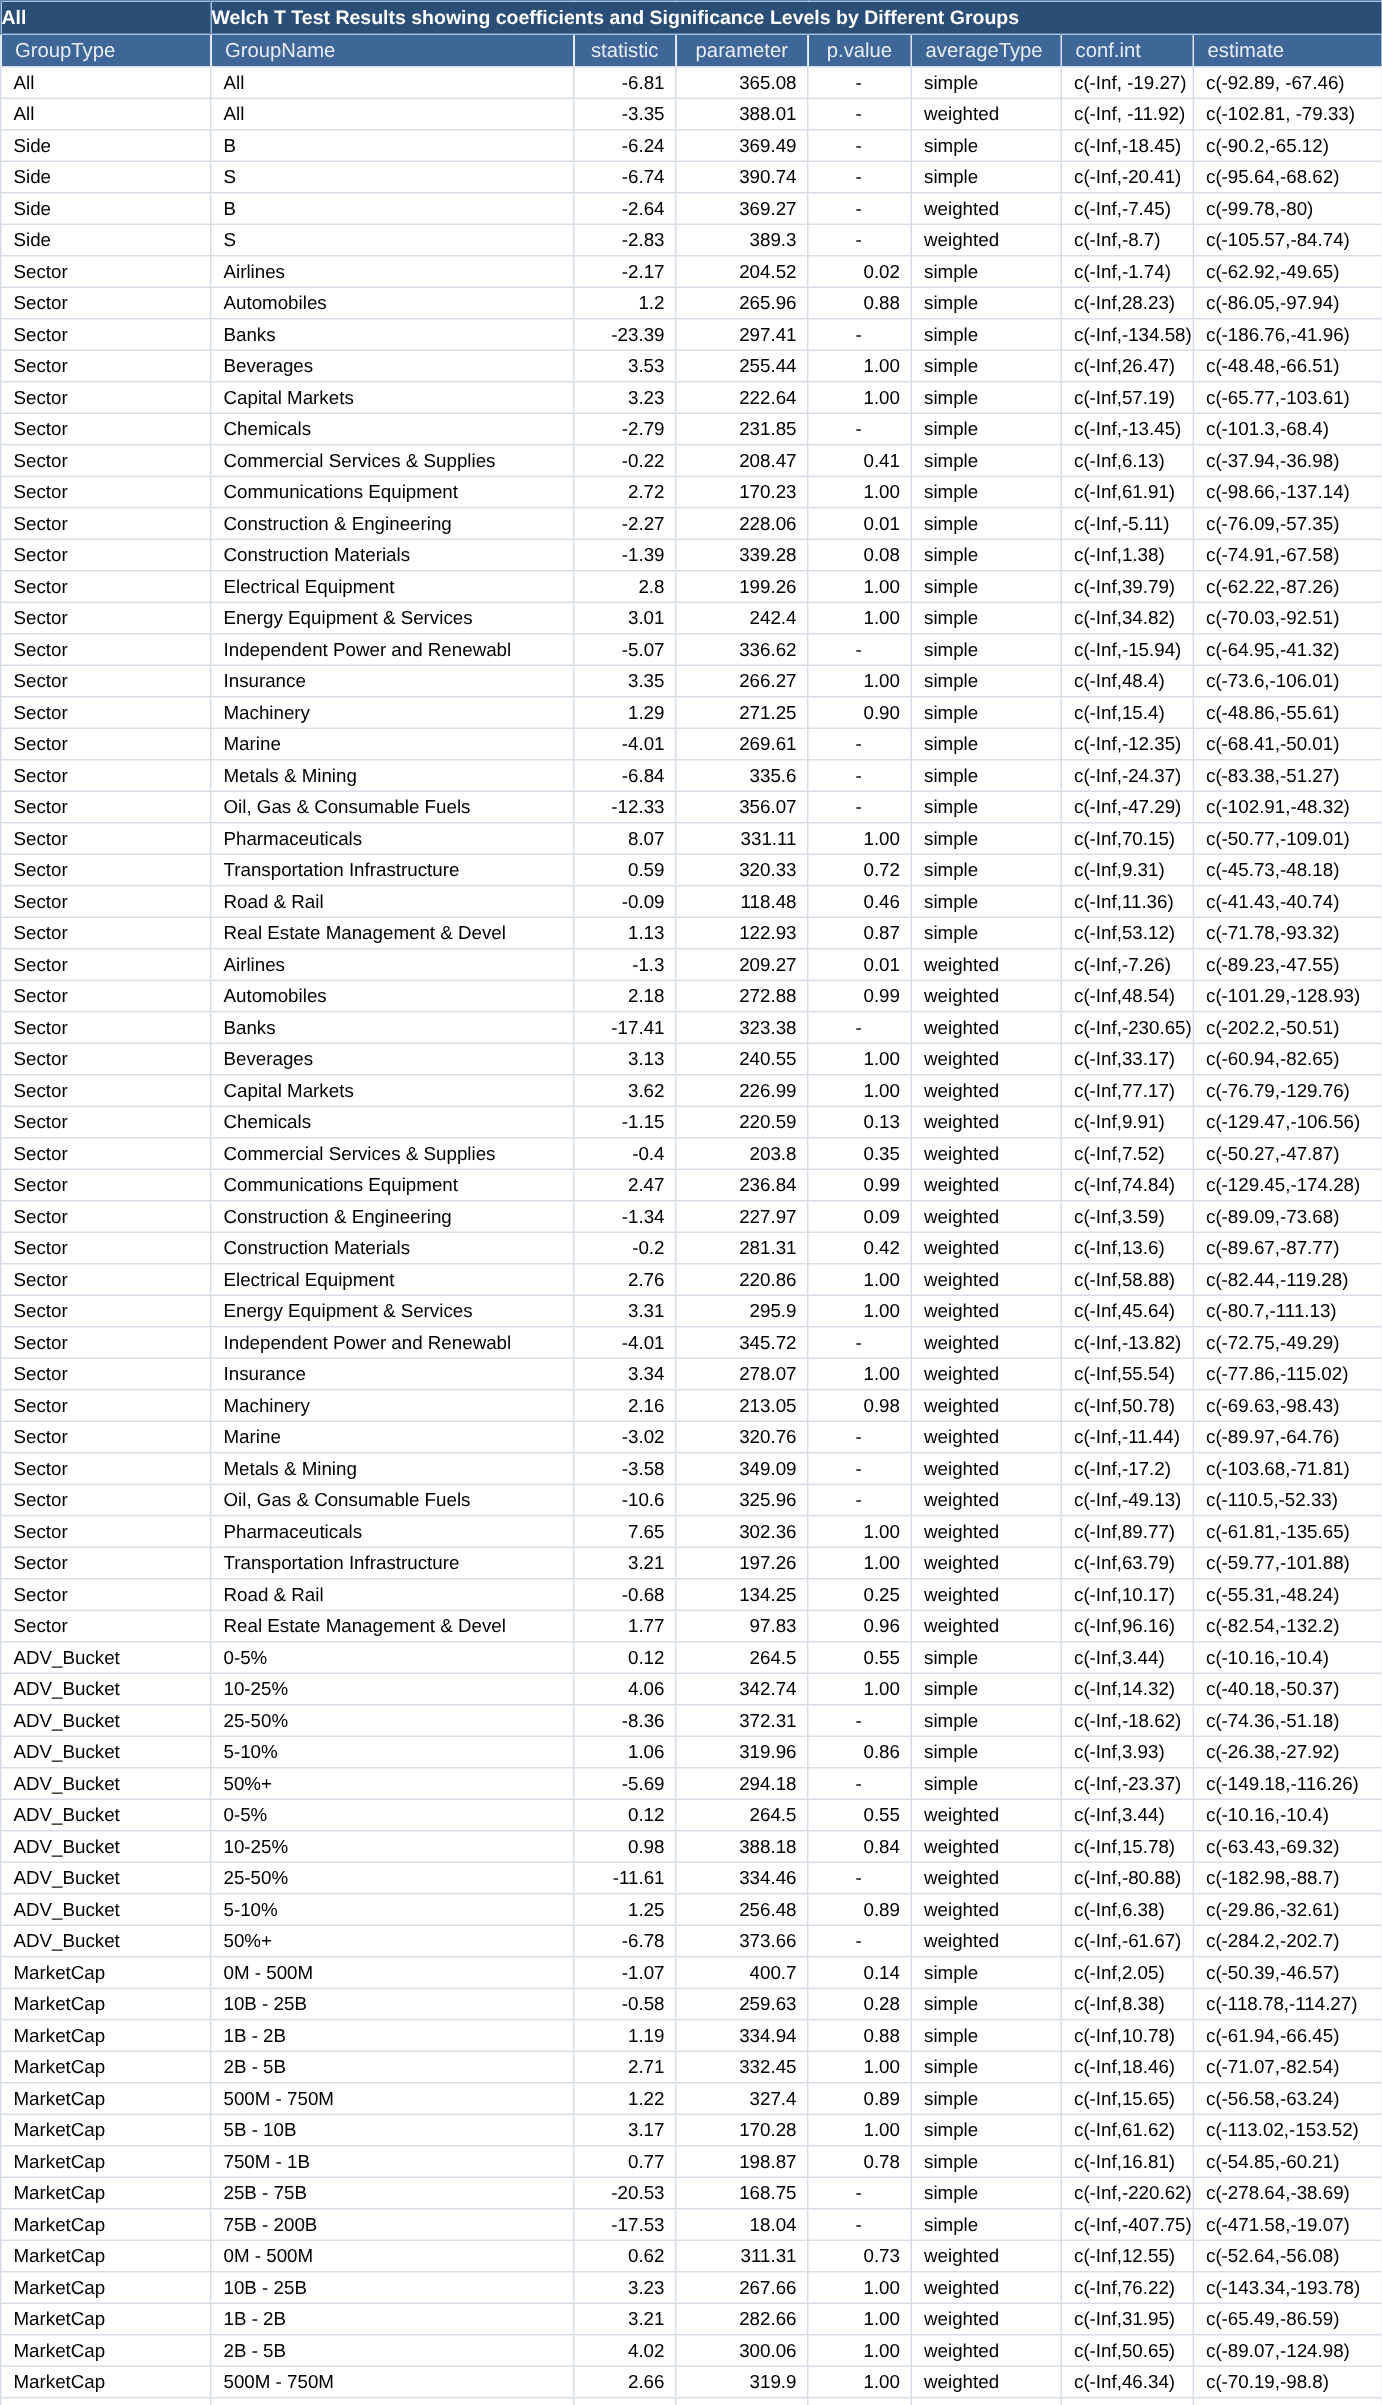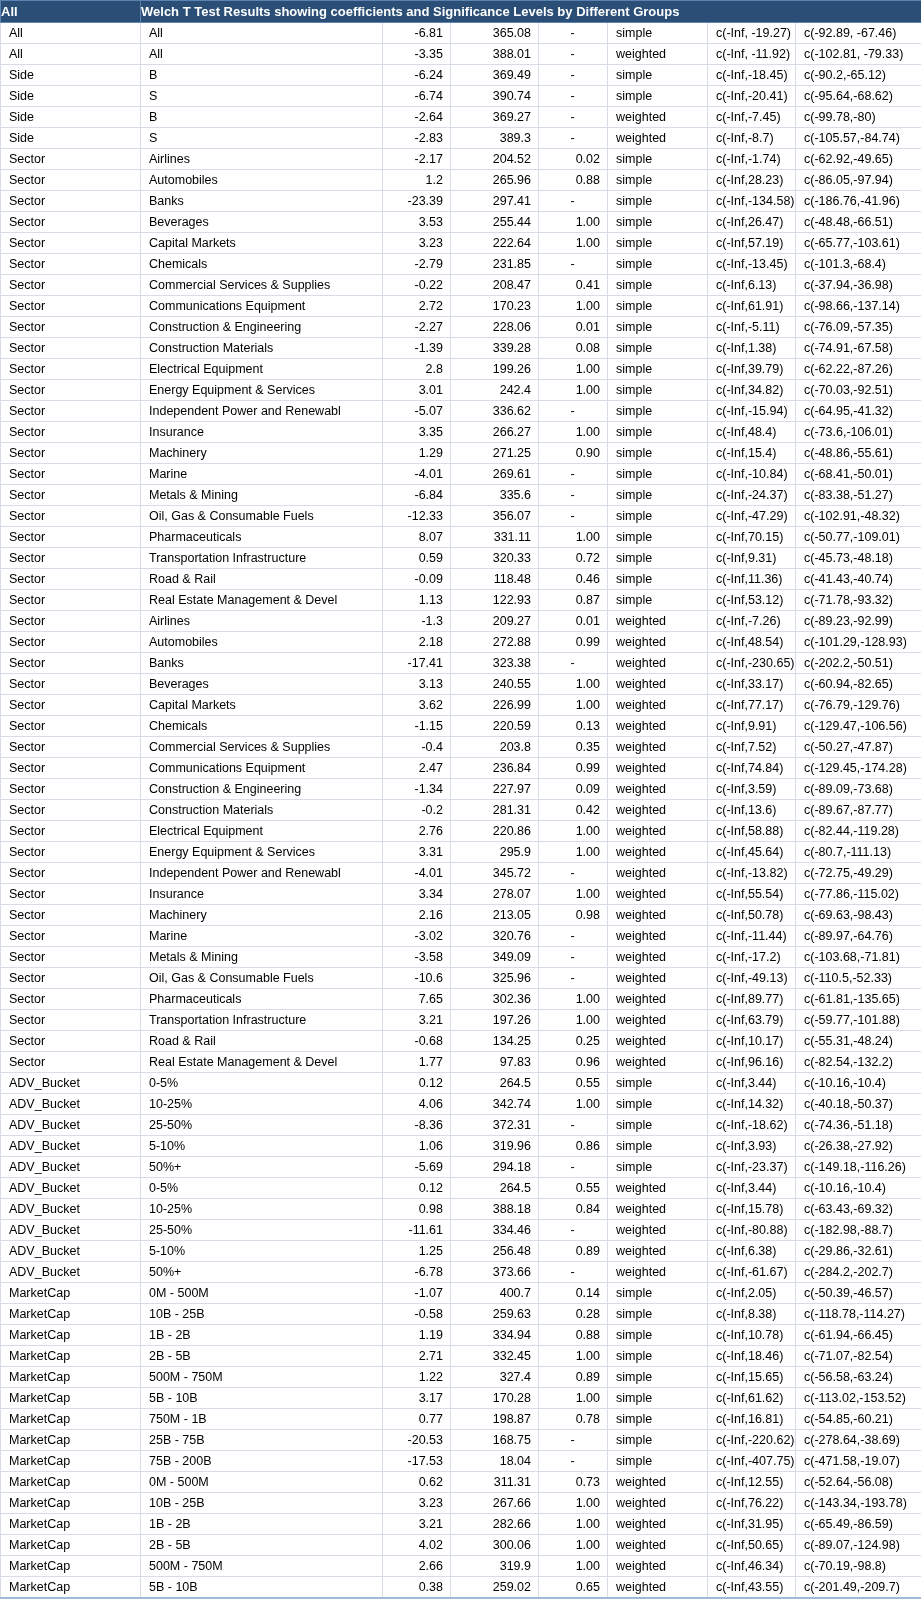--- a/index.html
+++ b/index.html
@@ -54,20 +54,30 @@
     <col style="width:69px">
       <col style="width:100px">
       <col style="width:88px">
       <col style="width:126px">
   </colgroup>
   <thead>
     <tr class="title-row">
       <th class="corner">All</th>
       <th class="title" colspan="7">Welch T Test Results showing coefficients and Significance Levels by Different Groups</th>
     </tr>
+    <tr class="head-row" id="col-head">
+        <th class="hl">GroupType</th>
+        <th class="hl">GroupName</th>
+        <th class="hc">statistic</th>
+        <th class="hc">parameter</th>
+        <th class="hc">p.value</th>
+        <th class="hl">averageType</th>
+        <th class="hl">conf.int</th>
+        <th class="hl">estimate</th>
+      </tr>
   </thead>
   <tbody id="table-body">
       <tr>
         <td class="tl">All</td>
         <td class="tl">All</td>
         <td class="tr">-6.81</td>
         <td class="tr">365.08</td>
         <td class="pv dash">-</td>
         <td class="tl">simple</td>
         <td class="tl">c(-Inf, -19.27)</td>
@@ -273,21 +283,21 @@
         <td class="tl">c(-Inf,15.4)</td>
         <td class="tl">c(-48.86,-55.61)</td>
       </tr>
       <tr>
         <td class="tl">Sector</td>
         <td class="tl">Marine</td>
         <td class="tr">-4.01</td>
         <td class="tr">269.61</td>
         <td class="pv dash">-</td>
         <td class="tl">simple</td>
-        <td class="tl">c(-Inf,-10.84)</td>
+        <td class="tl">c(-Inf,-12.35)</td>
         <td class="tl">c(-68.41,-50.01)</td>
       </tr>
       <tr>
         <td class="tl">Sector</td>
         <td class="tl">Metals &amp; Mining</td>
         <td class="tr">-6.84</td>
         <td class="tr">335.6</td>
         <td class="pv dash">-</td>
         <td class="tl">simple</td>
         <td class="tl">c(-Inf,-24.37)</td>
@@ -344,21 +354,21 @@
         <td class="tl">c(-71.78,-93.32)</td>
       </tr>
       <tr>
         <td class="tl">Sector</td>
         <td class="tl">Airlines</td>
         <td class="tr">-1.3</td>
         <td class="tr">209.27</td>
         <td class="pv">0.01</td>
         <td class="tl">weighted</td>
         <td class="tl">c(-Inf,-7.26)</td>
-        <td class="tl">c(-89.23,-92.99)</td>
+        <td class="tl">c(-89.23,-47.55)</td>
       </tr>
       <tr>
         <td class="tl">Sector</td>
         <td class="tl">Automobiles</td>
         <td class="tr">2.18</td>
         <td class="tr">272.88</td>
         <td class="pv">0.99</td>
         <td class="tl">weighted</td>
         <td class="tl">c(-Inf,48.54)</td>
         <td class="tl">c(-101.29,-128.93)</td>

